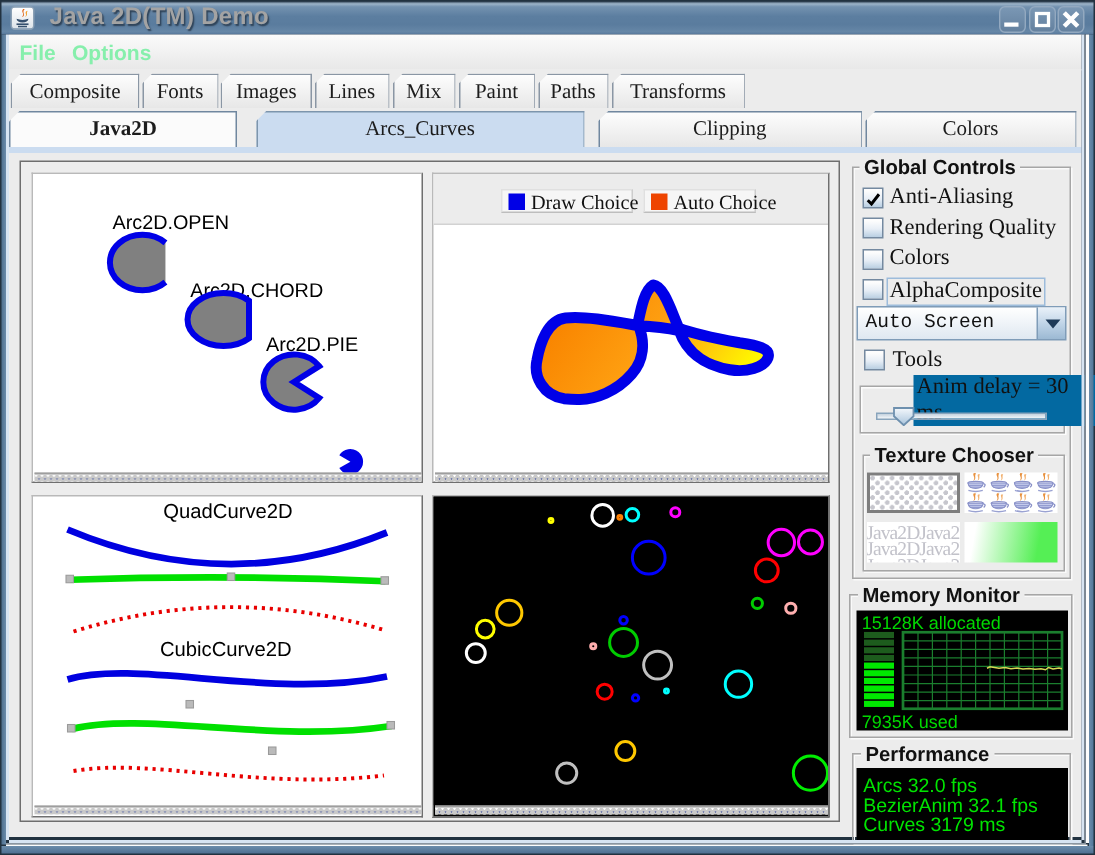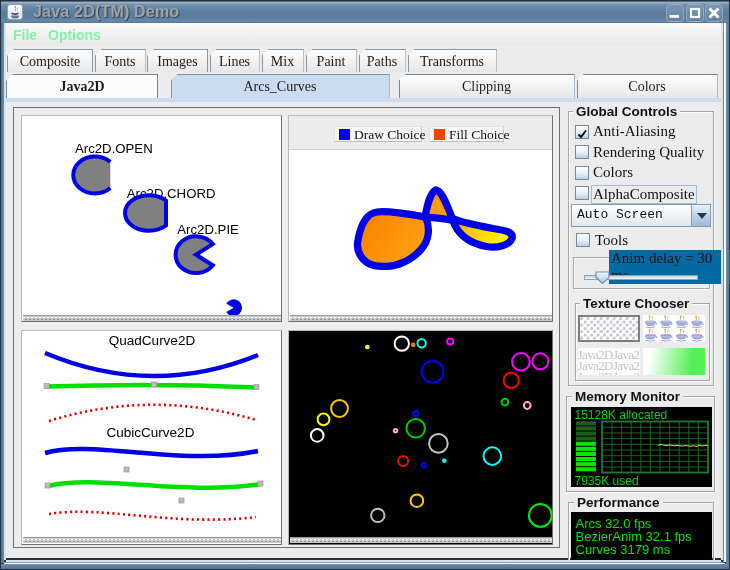--- a/index.html
+++ b/index.html
@@ -156,21 +156,21 @@
   <path d="M 174 138.7 L 190.8 128.1 A 20.5 18.4 0 1 0 190.8 149.3 Z" fill="#808080" stroke="#0000e6" stroke-width="4"></path>
   <path d="M 211.6 191.8 L 204.2 187.55 A 8.5 8.5 0 1 1 204.2 196.05 Z" fill="#0000e6"></path>
  </svg>
  <div class="zig" style="left:22.5px;top:314.5px;width:258px;"></div>
  <div class="tbtn" style="left:334px;top:126px;width:88px;">
       <span class="sq" style="background:#0000e6;"></span>
       <span style="position:absolute;left:19px;top:1px;">Draw Choice</span>
     </div>
  <div class="tbtn" style="left:429px;top:126px;width:75px;">
       <span class="sq" style="background:#ee4400;"></span>
-      <span style="position:absolute;left:19px;top:1px;">Fill Choice</span>
+      <span style="position:absolute;left:19px;top:1px;">Auto Choice</span>
     </div>
  <svg class="abs" style="left:289px;top:150px;" width="263" height="170" viewBox="0 0 263 170">
   <defs>
    <linearGradient id="blobg" x1="0.1" y1="0.3" x2="0.95" y2="0.6">
     <stop offset="0" stop-color="#f98500"></stop>
           <stop offset="0.55" stop-color="#ffa313"></stop>
           <stop offset="1" stop-color="#fff600"></stop>
    </linearGradient>
   </defs>
   <path d="M 87 115.8

